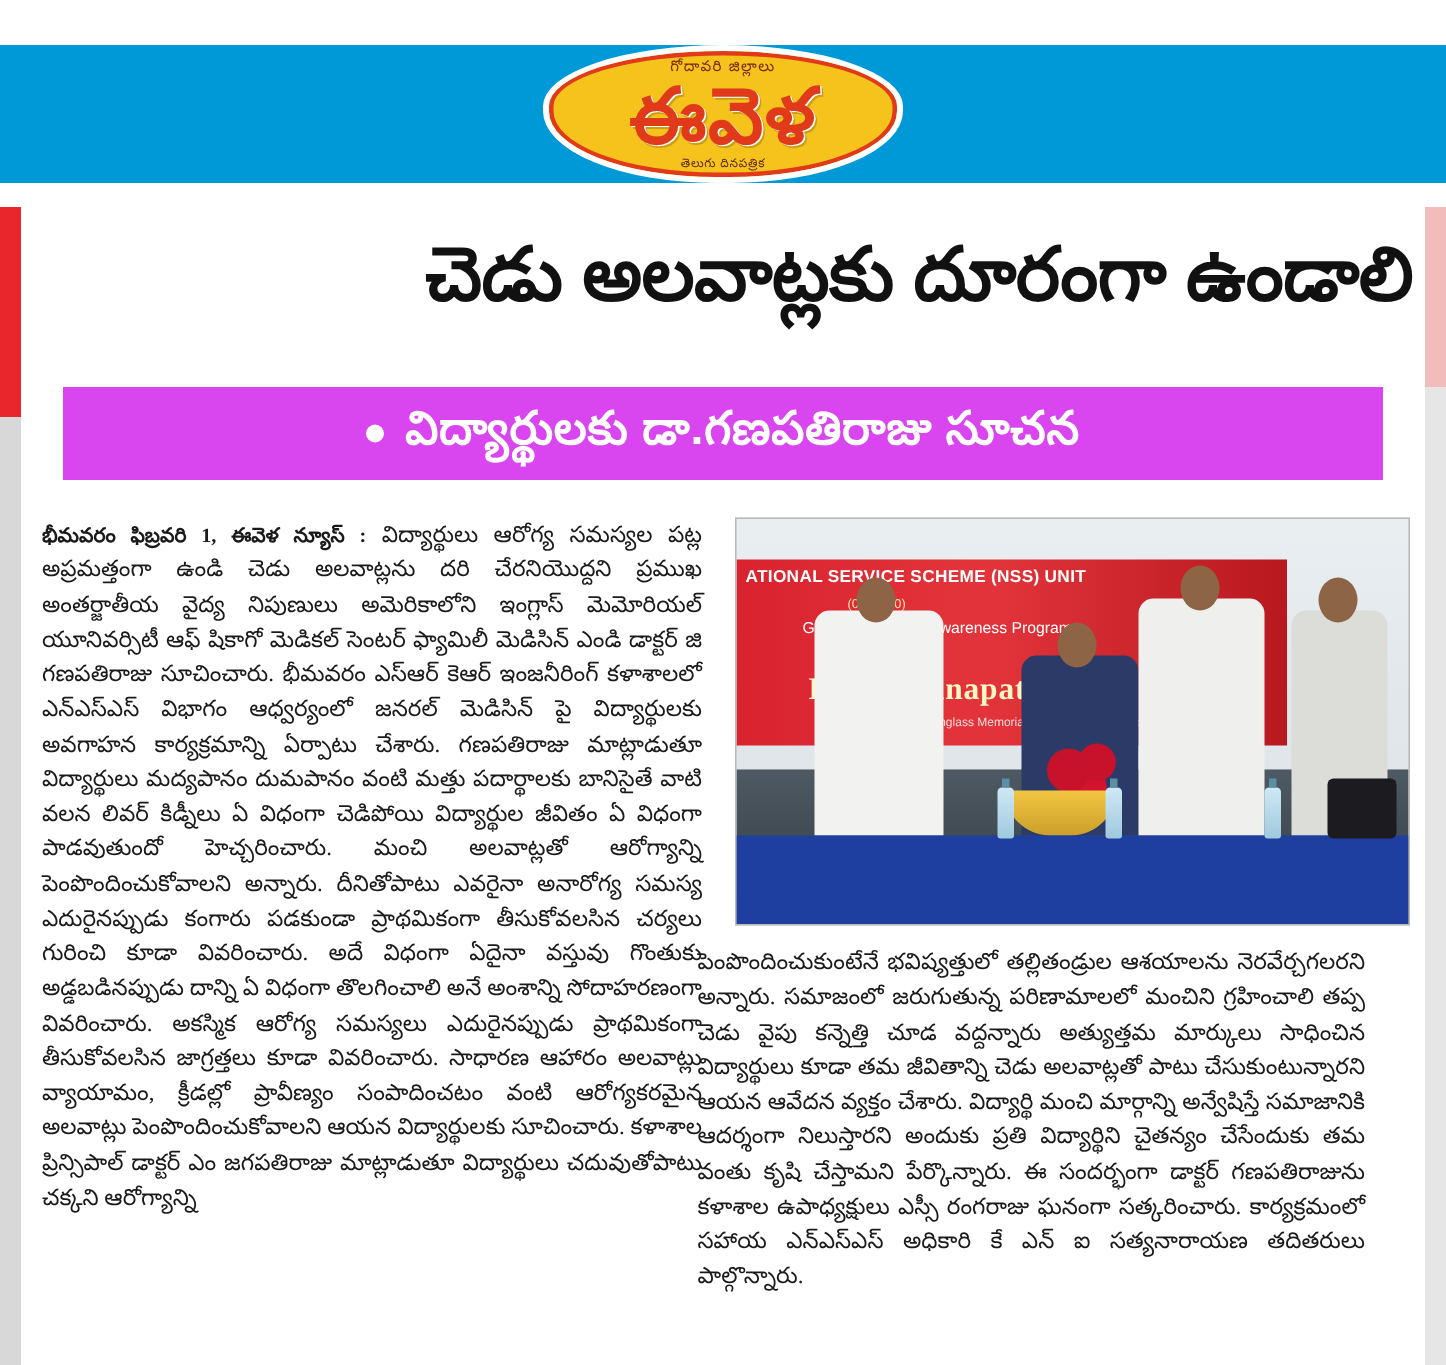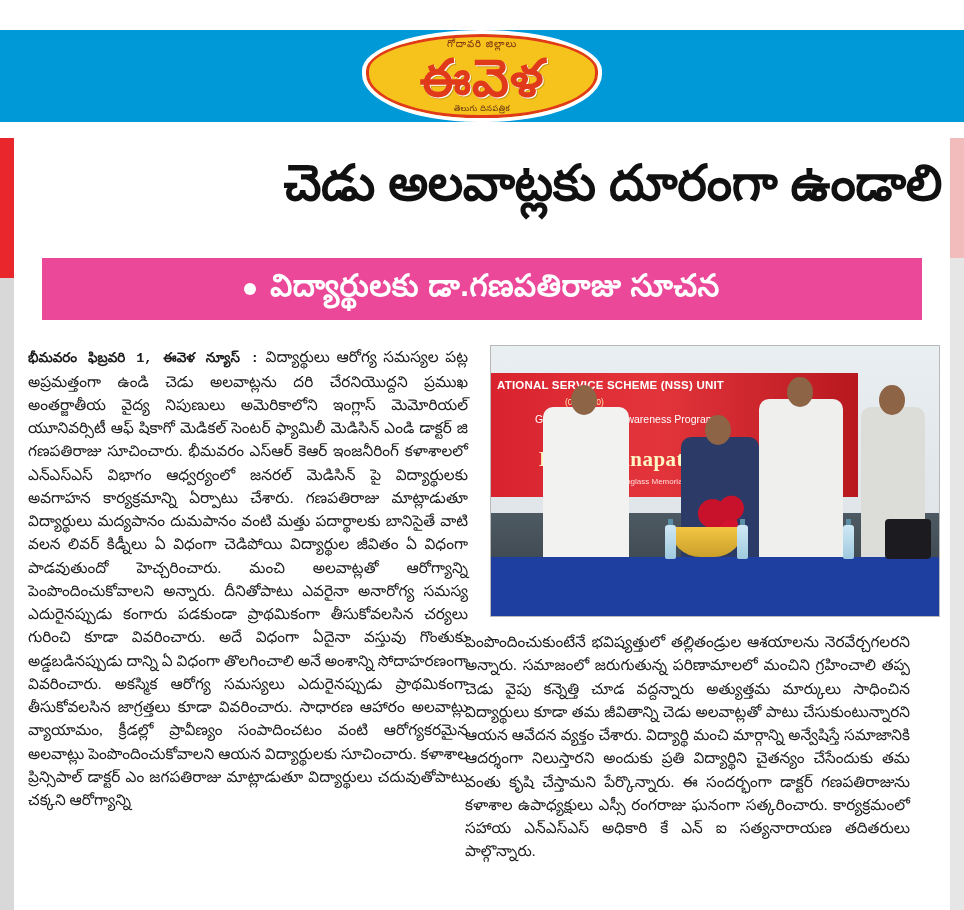--- a/index.html
+++ b/index.html
@@ -108,21 +108,21 @@
     letter-spacing: -0.5px;
   }
 
   
   .subband {
     position: absolute;
     left: 42px;
     top: 258px;
     width: 880px;
     height: 62px;
-    background: #ec4899;
+    background: #d946ef;
     display: flex;
     align-items: center;
     justify-content: center;
   }
   .subband-text {
     color: #ffffff;
     font-size: 31px;
     font-weight: bold;
     letter-spacing: 0.5px;
     white-space: nowrap;
@@ -152,21 +152,21 @@
     font-family: "Liberation Serif", serif;
     font-size: 15.3px;
     line-height: 1.52;
     color: #1a1a1a;
     text-align: justify;
   }
   .col-left  { left: 0; }
   .col-right { left: 437px; top: 285px; width: 445px; }
 
   .dateline {
-    font-family: Liberation Mono, monospace;
+    font-family: Liberation Serif, serif;
     font-weight: bold;
     font-size: 13.5px;
   }
 
   
   .photo {
     position: absolute;
     left: 462px;
     top: 0;
     width: 448px;

